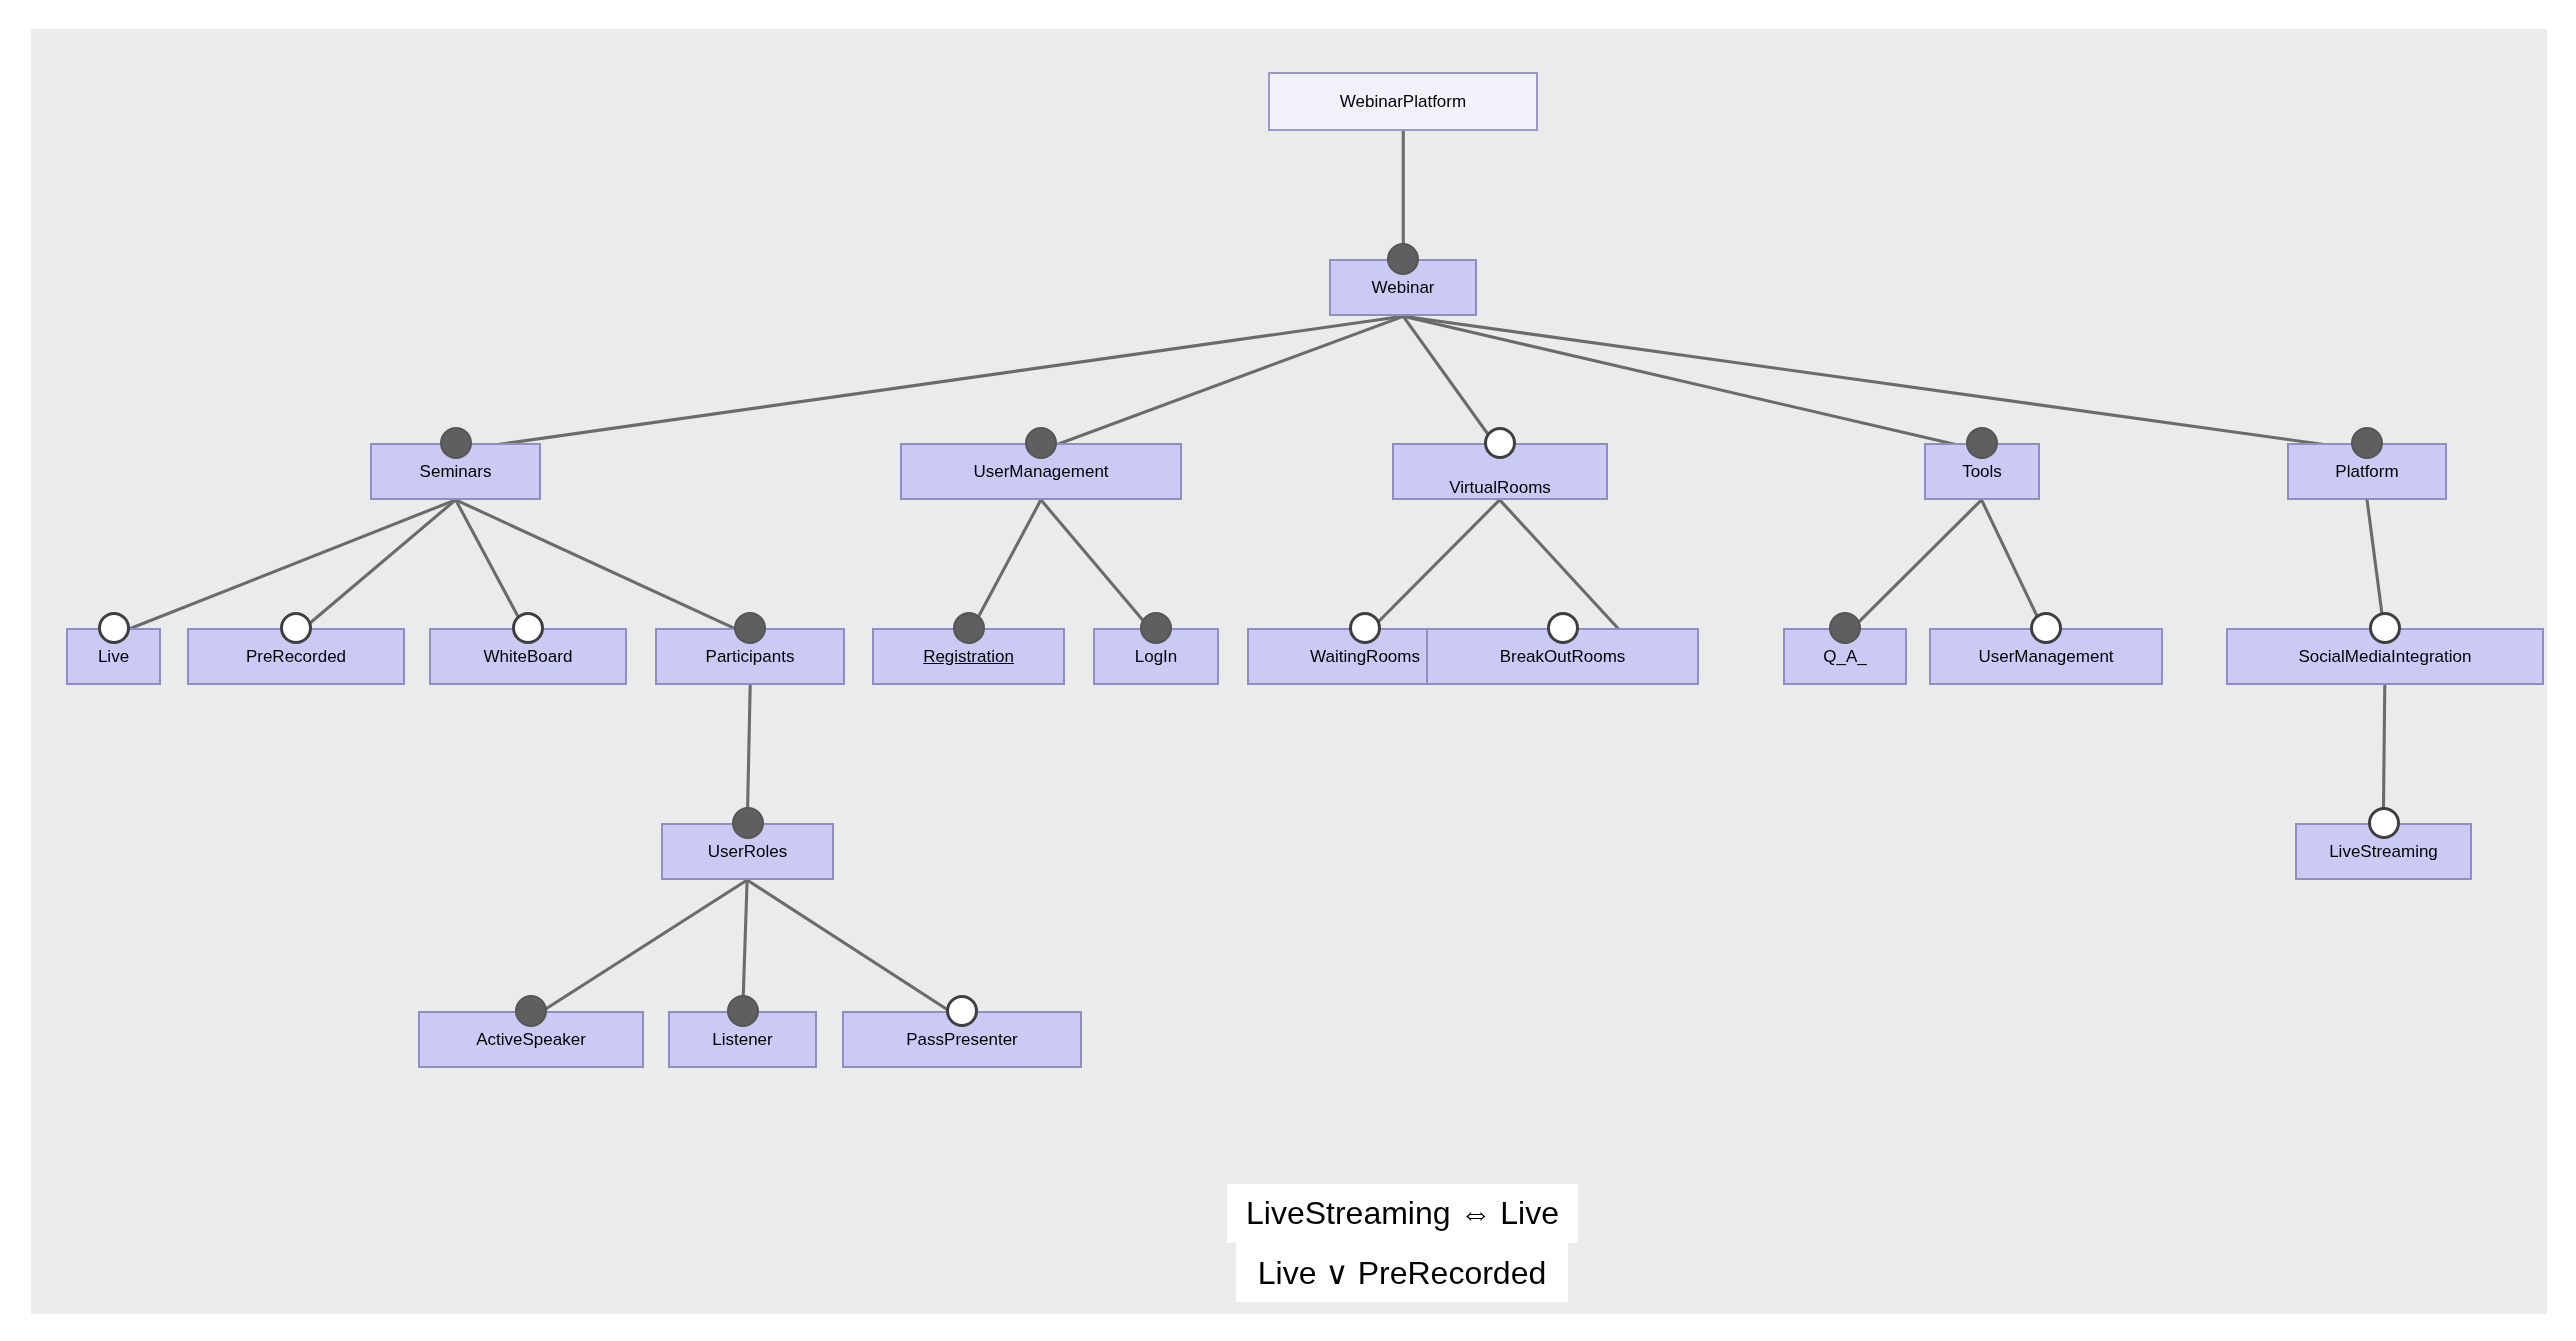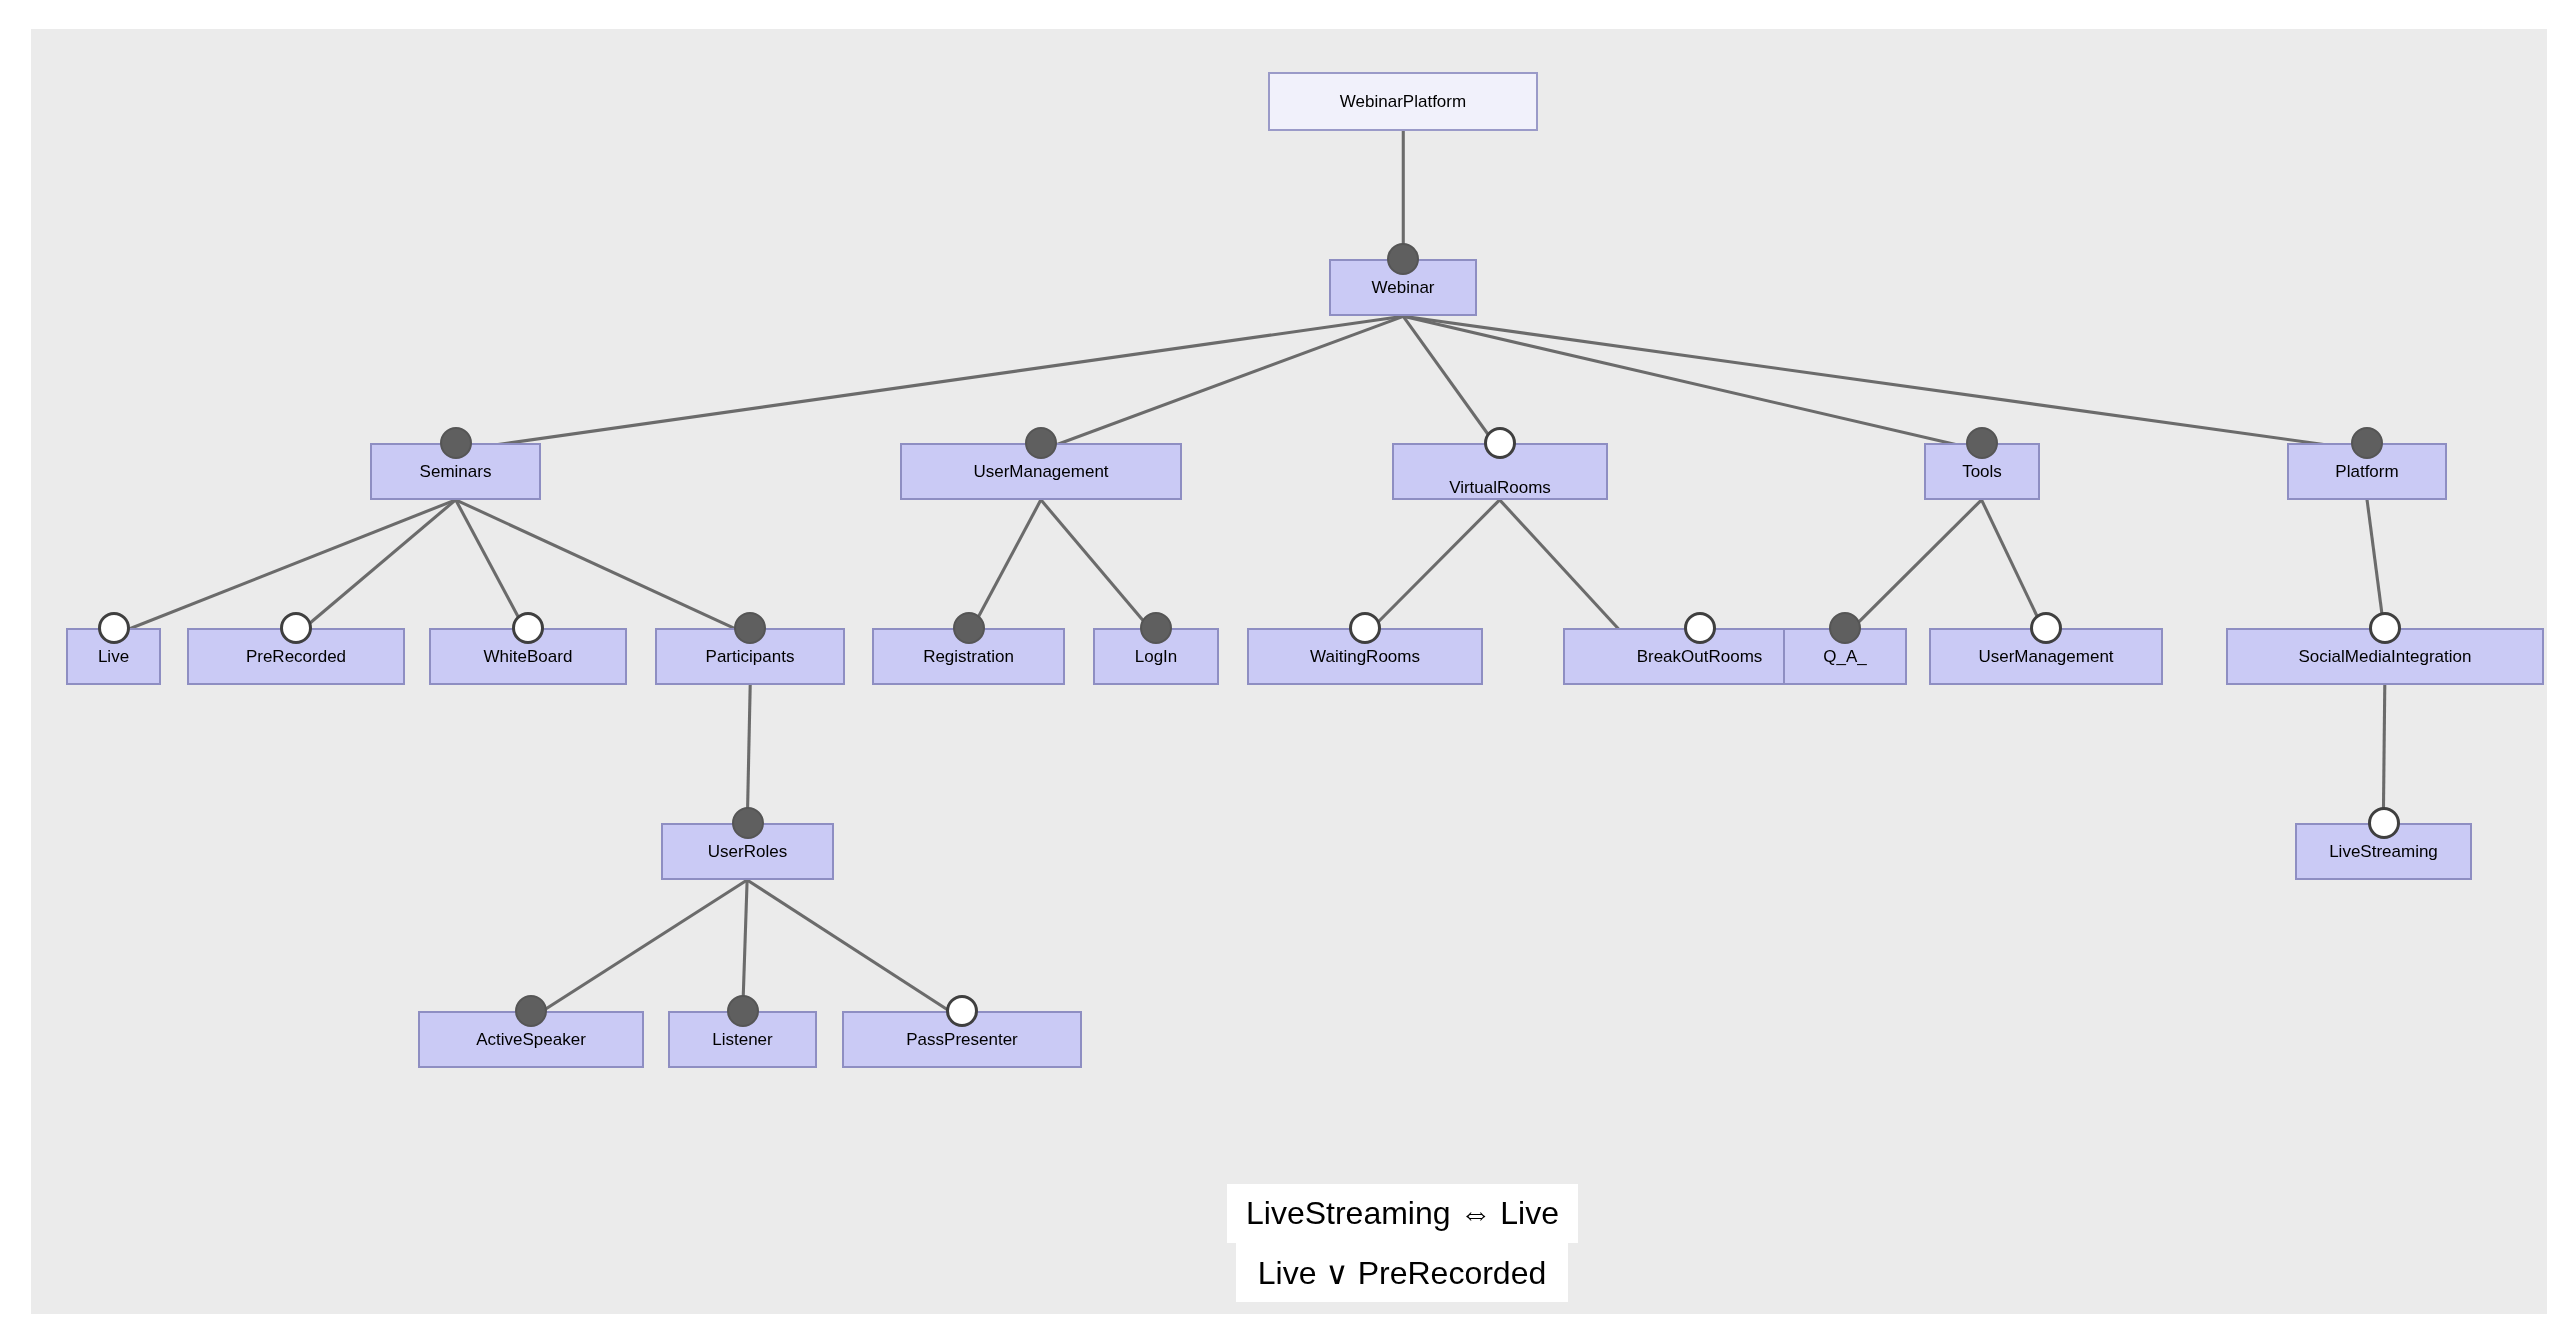--- a/index.html
+++ b/index.html
@@ -156,33 +156,33 @@
   <span>PreRecorded</span>
 </div>
 <div class="node" style="left:429px; top:628px; width:198px;">
   <span class="ind optional"></span>
   <span>WhiteBoard</span>
 </div>
 <div class="node" style="left:655px; top:628px; width:190px;">
   <span class="ind mandatory"></span>
   <span>Participants</span>
 </div>
-<div class="node" style="left:872px; top:628px; width:193px;">
+<div class="node" style="left:872px; top:628px; width:193px;text-decoration:underline;">
   <span class="ind mandatory"></span>
   <span>Registration</span>
 </div>
 <div class="node" style="left:1093px; top:628px; width:126px;">
   <span class="ind mandatory"></span>
   <span>LogIn</span>
 </div>
 <div class="node" style="left:1247px; top:628px; width:236px;">
   <span class="ind optional"></span>
   <span>WaitingRooms</span>
 </div>
-<div class="node" style="left:1563px; top:628px; width:273px;">
+<div class="node" style="left:1426px; top:628px; width:273px;">
   <span class="ind optional"></span>
   <span>BreakOutRooms</span>
 </div>
 <div class="node" style="left:1783px; top:628px; width:124px;">
   <span class="ind mandatory"></span>
   <span>Q_A_</span>
 </div>
 <div class="node" style="left:1929px; top:628px; width:234px;">
   <span class="ind optional"></span>
   <span>UserManagement</span>

